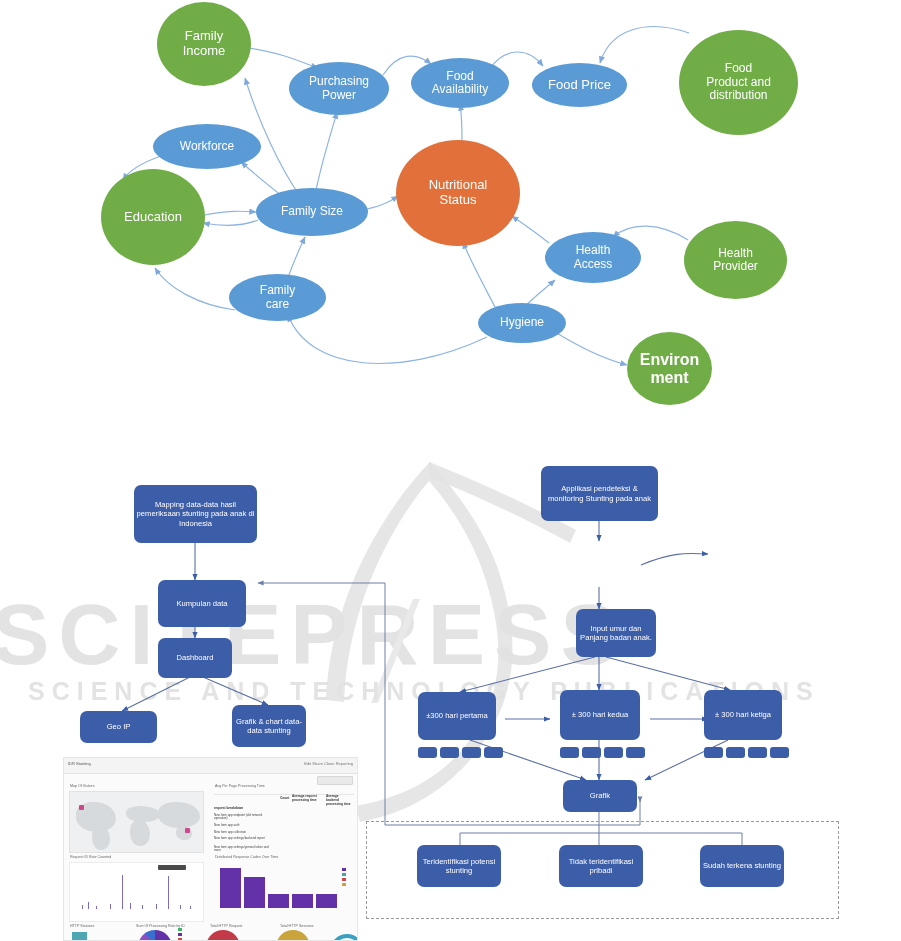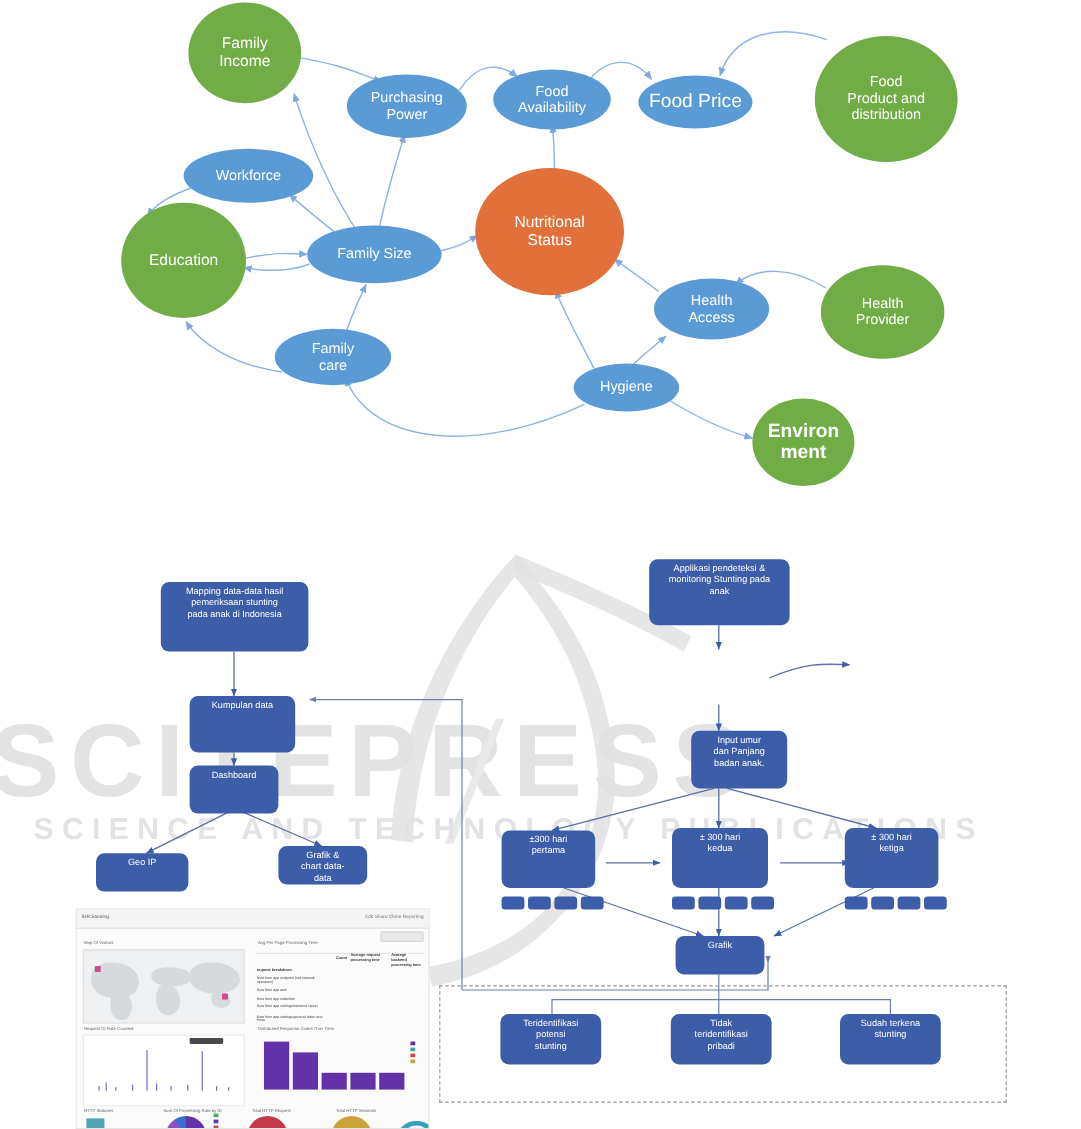--- a/index.html
+++ b/index.html
@@ -28,22 +28,22 @@
            color:#e3e3e3;font-family:"Liberation Sans", sans-serif;
            white-space:nowrap;}
   .wm-sub{position:absolute;left:28px;top:92px;
           font-size:25px;font-weight:bold;letter-spacing:7px;
           color:#e3e3e3;white-space:nowrap;}
   .wm-slash{position:absolute;left:392px;top:14px;width:7px;height:104px;
             background:#e9e9e9;transform:skewX(-22deg);}
 
   
   .fbox{position:absolute;background:#3C5DA8;color:#fff;border-radius:7px;
-        display:flex;justify-content:center;text-align:center;
-        line-height:1.22;box-sizing:border-box;padding:3px 16px;}
+        display:flex;align-items:center;justify-content:center;text-align:center;
+        line-height:1.22;box-sizing:border-box;padding:3px 2px;}
   .sq{position:absolute;background:#3C5DA8;border-radius:3px;width:19px;height:11px;}
   .dashbox{position:absolute;border:1px dashed #9a9a9a;box-sizing:border-box;}
 
   
   .dash{position:absolute;left:63px;top:757px;width:295px;height:184px;
         background:#fbfbfb;border:1px solid #e6e6e6;box-sizing:border-box;overflow:hidden;}
   .dash-top{position:absolute;left:0;top:0;width:100%;height:15px;background:#f4f4f4;
             border-bottom:1px solid #e2e2e2;}
   .dash-ttl{position:absolute;left:4px;top:3px;font-size:4px;color:#555;}
   .dash-rt{position:absolute;right:4px;top:3px;font-size:4px;color:#777;}
@@ -130,21 +130,21 @@
   <div class="node ellipse blue" style="left:289px;top:62px;width:100px;height:53px;font-size:12px;">
     <span style="white-space:pre-line;">Purchasing
 Power</span>
   </div>
 
   <div class="node ellipse blue" style="left:411px;top:58px;width:98px;height:50px;font-size:12px;">
     <span style="white-space:pre-line;">Food
 Availability</span>
   </div>
 
-  <div class="node ellipse blue" style="left:532px;top:63px;width:95px;height:44px;font-size:16px;">
+  <div class="node ellipse blue" style="left:532px;top:63px;width:95px;height:44px;font-size:13px;">
     <span style="white-space:pre-line;">Food Price</span>
   </div>
 
   <div class="node ellipse green" style="left:679px;top:30px;width:119px;height:105px;font-size:12px;">
     <span style="white-space:pre-line;">Food
 Product and
 distribution</span>
   </div>
 
   <div class="node ellipse blue" style="left:153px;top:124px;width:108px;height:45px;font-size:12px;">
@@ -253,21 +253,21 @@
   </div>
   <div class="fbox" style="left:158px;top:580px;width:88px;height:47px;font-size:7.6px;">
     <span>Kumpulan data</span>
   </div>
   <div class="fbox" style="left:158px;top:638px;width:74px;height:40px;font-size:7.6px;">
     <span>Dashboard</span>
   </div>
   <div class="fbox" style="left:80px;top:711px;width:77px;height:32px;font-size:7.6px;">
     <span>Geo IP</span>
   </div>
-  <div class="fbox" style="left:232px;top:705px;width:74px;height:32px;font-size:7.6px;">
+  <div class="fbox" style="left:232px;top:705px;width:74px;height:42px;font-size:7.6px;">
     <span>Grafik &amp; chart data-data stunting</span>
   </div>
 
   <div class="fbox" style="left:541px;top:466px;width:117px;height:55px;font-size:7.6px;">
     <span>Applikasi pendeteksi &amp; monitoring Stunting pada anak</span>
   </div>
   <div class="fbox" style="left:576px;top:609px;width:80px;height:48px;font-size:7.6px;">
     <span>Input umur dan Panjang badan anak.</span>
   </div>
   <div class="fbox" style="left:418px;top:692px;width:78px;height:48px;font-size:7.6px;">

